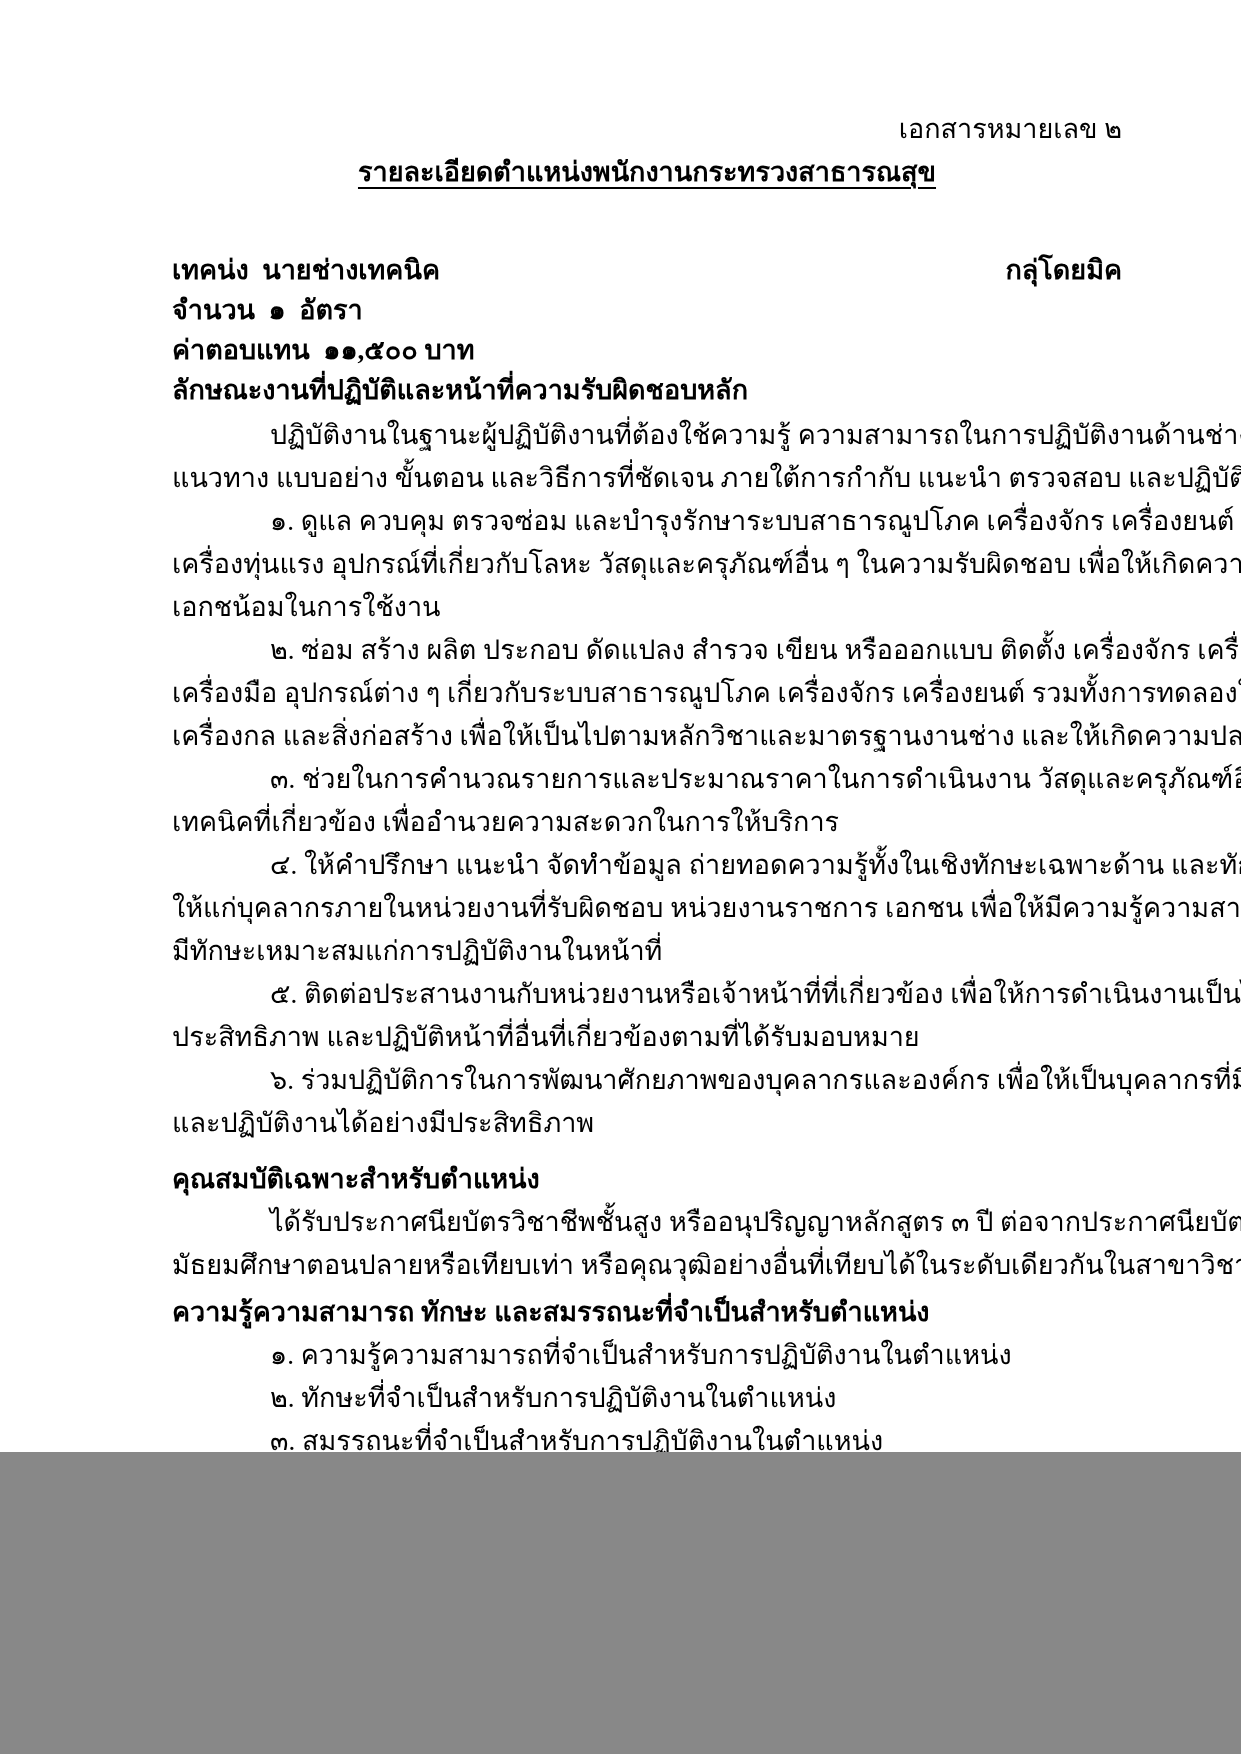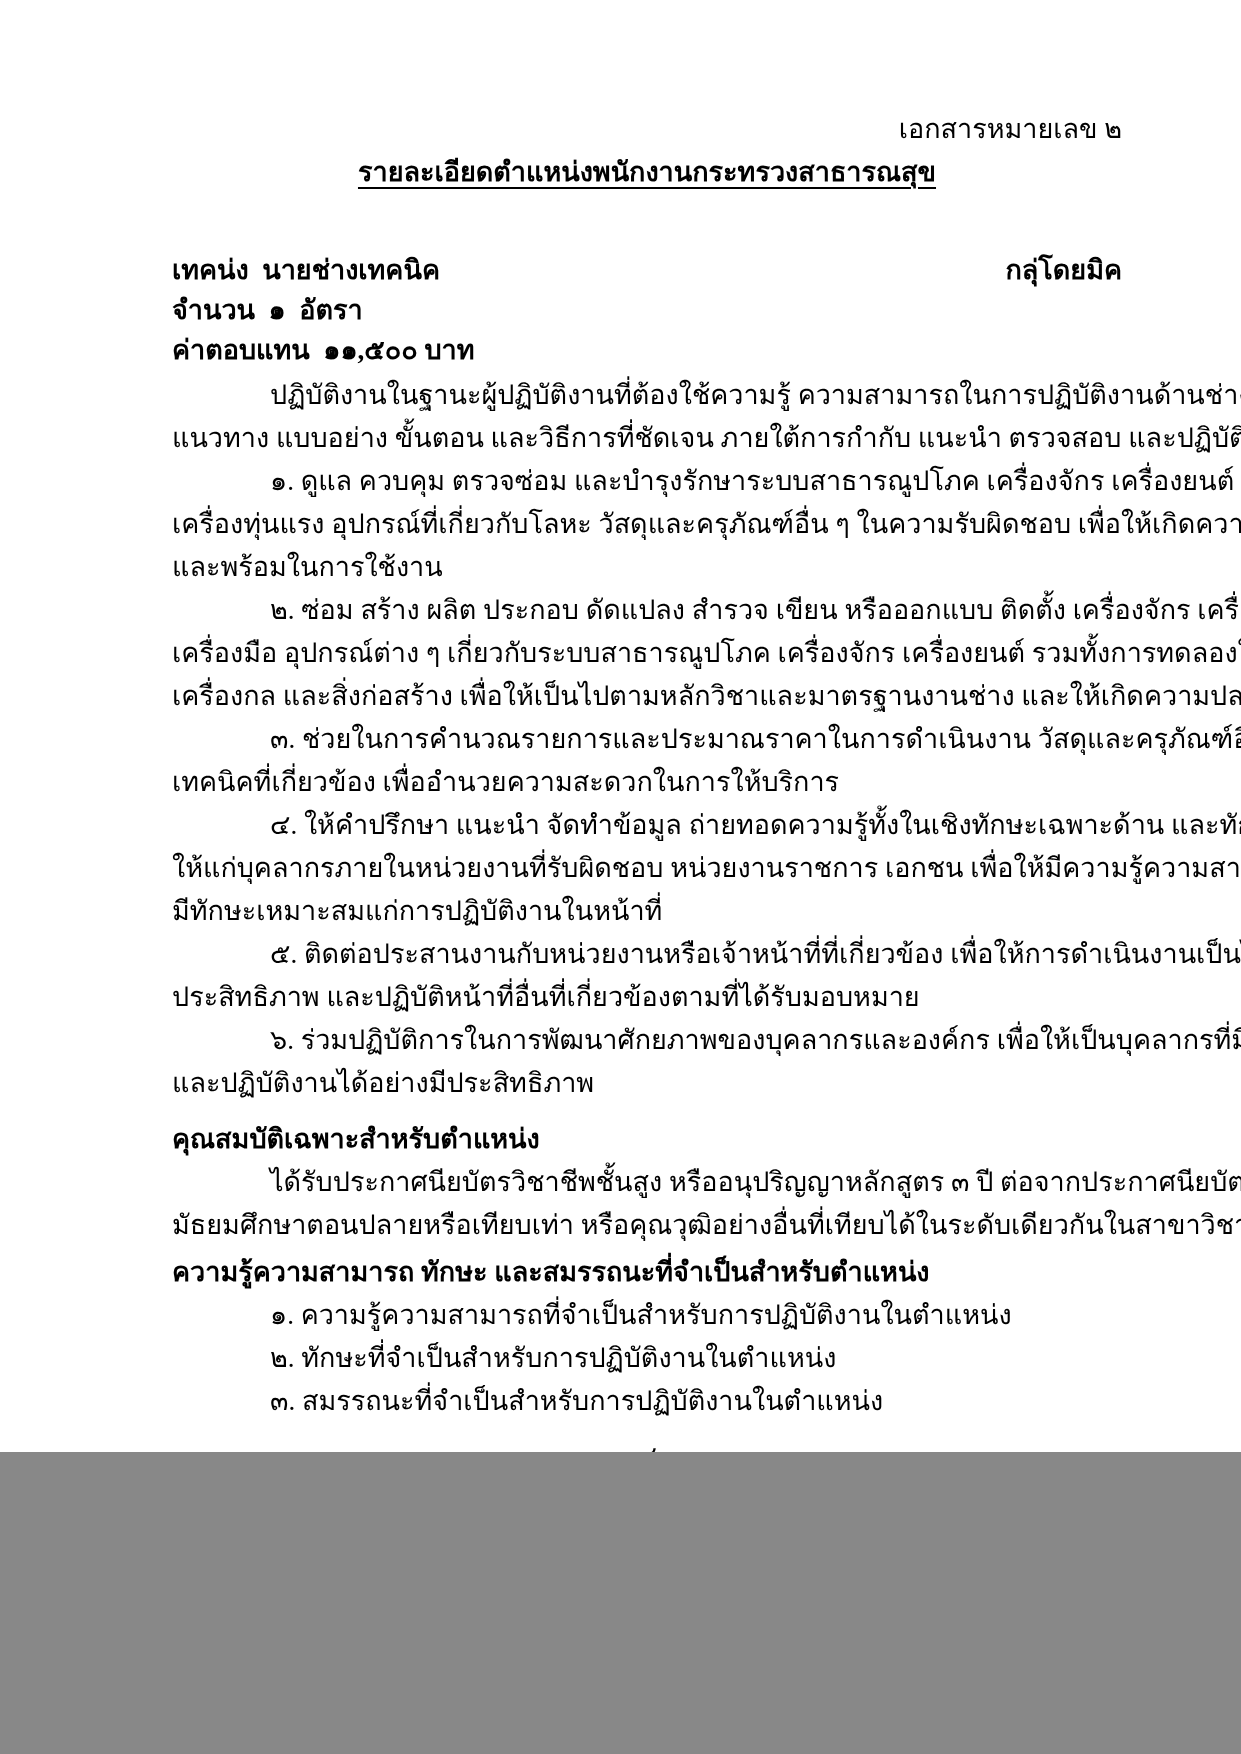--- a/index.html
+++ b/index.html
@@ -58,28 +58,29 @@
 
     <div class="line ctr"><span class="title-text">รายละเอียดตำแหน่งพนักงานกระทรวงสาธารณสุข</span></div>
 
     <div class="top-block">
       <div class="tline b row">
         <span>เทคน่ง  นายช่างเทคนิค</span>
         <span>กลุ่โดยมิค</span>
       </div>
       <div class="tline b">จำนวน  ๑  อัตรา</div>
       <div class="tline b">ค่าตอบแทน  ๑๑,๕๐๐ บาท</div>
+      <div class="tline b">ลักษณะงานที่ปฏิบัติและหน้าที่ความรับผิดชอบหลัก</div>
     </div>
 
     <div class="para">
       <div class="line ind">ปฏิบัติงานในฐานะผู้ปฏิบัติงานที่ต้องใช้ความรู้ ความสามารถในการปฏิบัติงานด้านช่างเทคนิคตาม</div>
       <div class="line">แนวทาง แบบอย่าง ขั้นตอน และวิธีการที่ชัดเจน ภายใต้การกำกับ แนะนำ ตรวจสอบ และปฏิบัติงานอื่นตามที่</div>
       <div class="line ind">๑. ดูแล ควบคุม ตรวจซ่อม และบำรุงรักษาระบบสาธารณูปโภค เครื่องจักร เครื่องยนต์ เครื่องมือ</div>
       <div class="line">เครื่องทุ่นแรง อุปกรณ์ที่เกี่ยวกับโลหะ วัสดุและครุภัณฑ์อื่น ๆ ในความรับผิดชอบ เพื่อให้เกิดความปลอดภัย</div>
-      <div class="line">และพร้อมในการใช้งาน</div>
+      <div class="line">เอกชน้อมในการใช้งาน</div>
       <div class="line ind">๒. ซ่อม สร้าง ผลิต ประกอบ ดัดแปลง สำรวจ เขียน หรือออกแบบ ติดตั้ง เครื่องจักร เครื่องยนต์</div>
       <div class="line">เครื่องมือ อุปกรณ์ต่าง ๆ เกี่ยวกับระบบสาธารณูปโภค เครื่องจักร เครื่องยนต์ รวมทั้งการทดลองใช้เครื่องจักร</div>
       <div class="line">เครื่องกล และสิ่งก่อสร้าง เพื่อให้เป็นไปตามหลักวิชาและมาตรฐานงานช่าง และให้เกิดความปลอดภัย</div>
       <div class="line ind">๓. ช่วยในการคำนวณรายการและประมาณราคาในการดำเนินงาน วัสดุและครุภัณฑ์อื่น ๆ งานช่าง</div>
       <div class="line">เทคนิคที่เกี่ยวข้อง เพื่ออำนวยความสะดวกในการให้บริการ</div>
       <div class="line ind">๔. ให้คำปรึกษา แนะนำ จัดทำข้อมูล ถ่ายทอดความรู้ทั้งในเชิงทักษะเฉพาะด้าน และทักษะทั่วไป</div>
       <div class="line">ให้แก่บุคลากรภายในหน่วยงานที่รับผิดชอบ หน่วยงานราชการ เอกชน เพื่อให้มีความรู้ความสามารถและ</div>
       <div class="line">มีทักษะเหมาะสมแก่การปฏิบัติงานในหน้าที่</div>
       <div class="line ind">๕. ติดต่อประสานงานกับหน่วยงานหรือเจ้าหน้าที่ที่เกี่ยวข้อง เพื่อให้การดำเนินงานเป็นไปอย่างมี</div>
       <div class="line">ประสิทธิภาพ และปฏิบัติหน้าที่อื่นที่เกี่ยวข้องตามที่ได้รับมอบหมาย</div>

